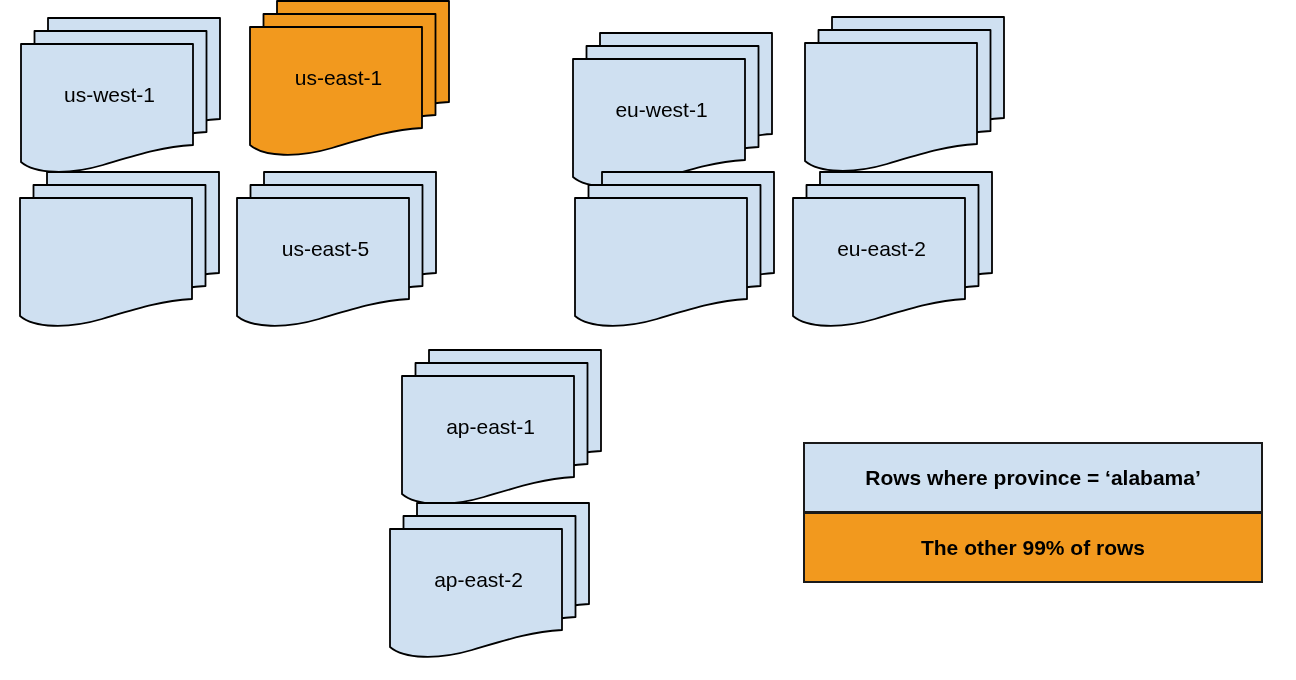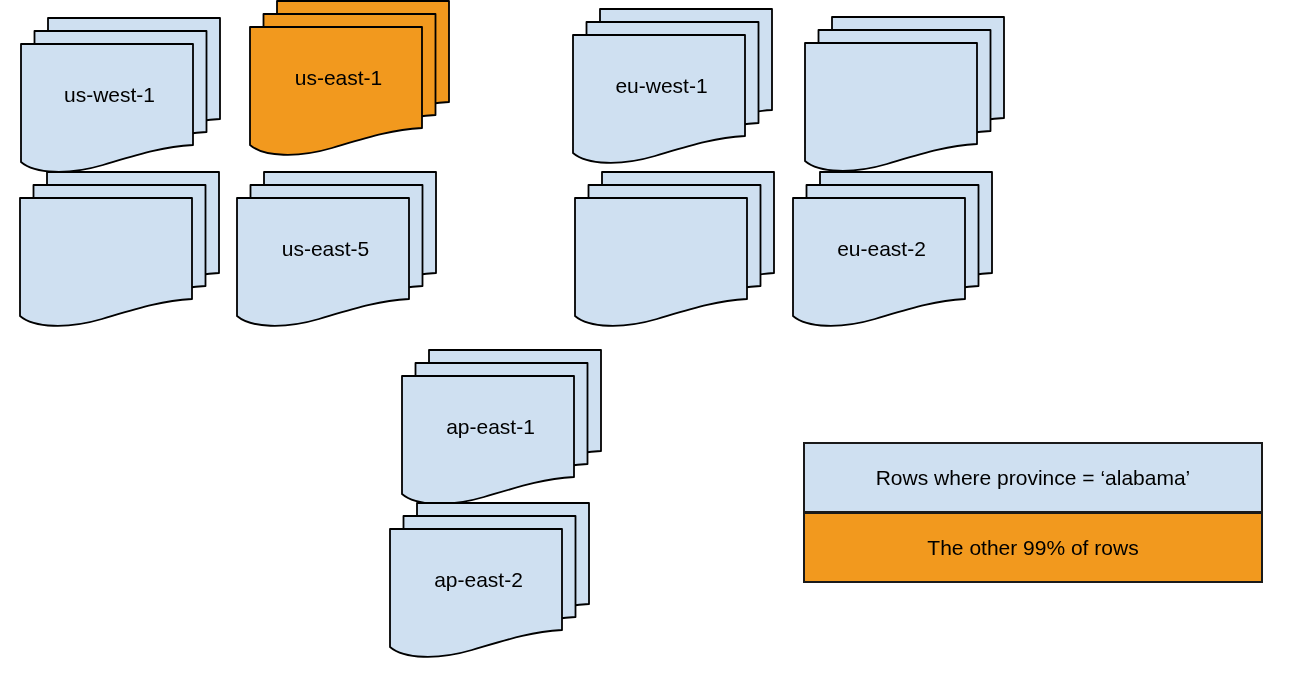--- a/index.html
+++ b/index.html
@@ -55,20 +55,21 @@
   .legend {
     position: absolute;
     left: 803px;
     top: 442px;
     width: 460px;
     height: 141px;
     box-sizing: border-box;
     border: 2px solid #1a1a1a;
     display: flex;
     flex-direction: column;
+    font-weight: bold;
   }
   .legend-row {
     flex: 1;
     display: flex;
     align-items: center;
     justify-content: center;
     font-size: 21px;
     white-space: nowrap;
   }
   .legend-row + .legend-row {
@@ -97,21 +98,21 @@
 
 <div class="stack highlight" style="left:249px; top:0;">
   <svg width="202" height="158" viewBox="0 0 202 158">
     <use href="#docshape" class="doc" transform="translate(28,1)"></use>
     <use href="#docshape" class="doc" transform="translate(14.5,14)"></use>
     <use href="#docshape" class="doc" transform="translate(1,27)"></use>
   </svg>
   <span class="stack-label">us-east-1</span>
 </div>
 
-<div class="stack" style="left:572px; top:8px;">
+<div class="stack" style="left:572px; top:32px;">
   <svg width="202" height="158" viewBox="0 0 202 158">
     <use href="#docshape" class="doc" transform="translate(28,1)"></use>
     <use href="#docshape" class="doc" transform="translate(14.5,14)"></use>
     <use href="#docshape" class="doc" transform="translate(1,27)"></use>
   </svg>
   <span class="stack-label">eu-west-1</span>
 </div>
 
 <div class="stack" style="left:804px; top:16px;">
   <svg width="202" height="158" viewBox="0 0 202 158">

